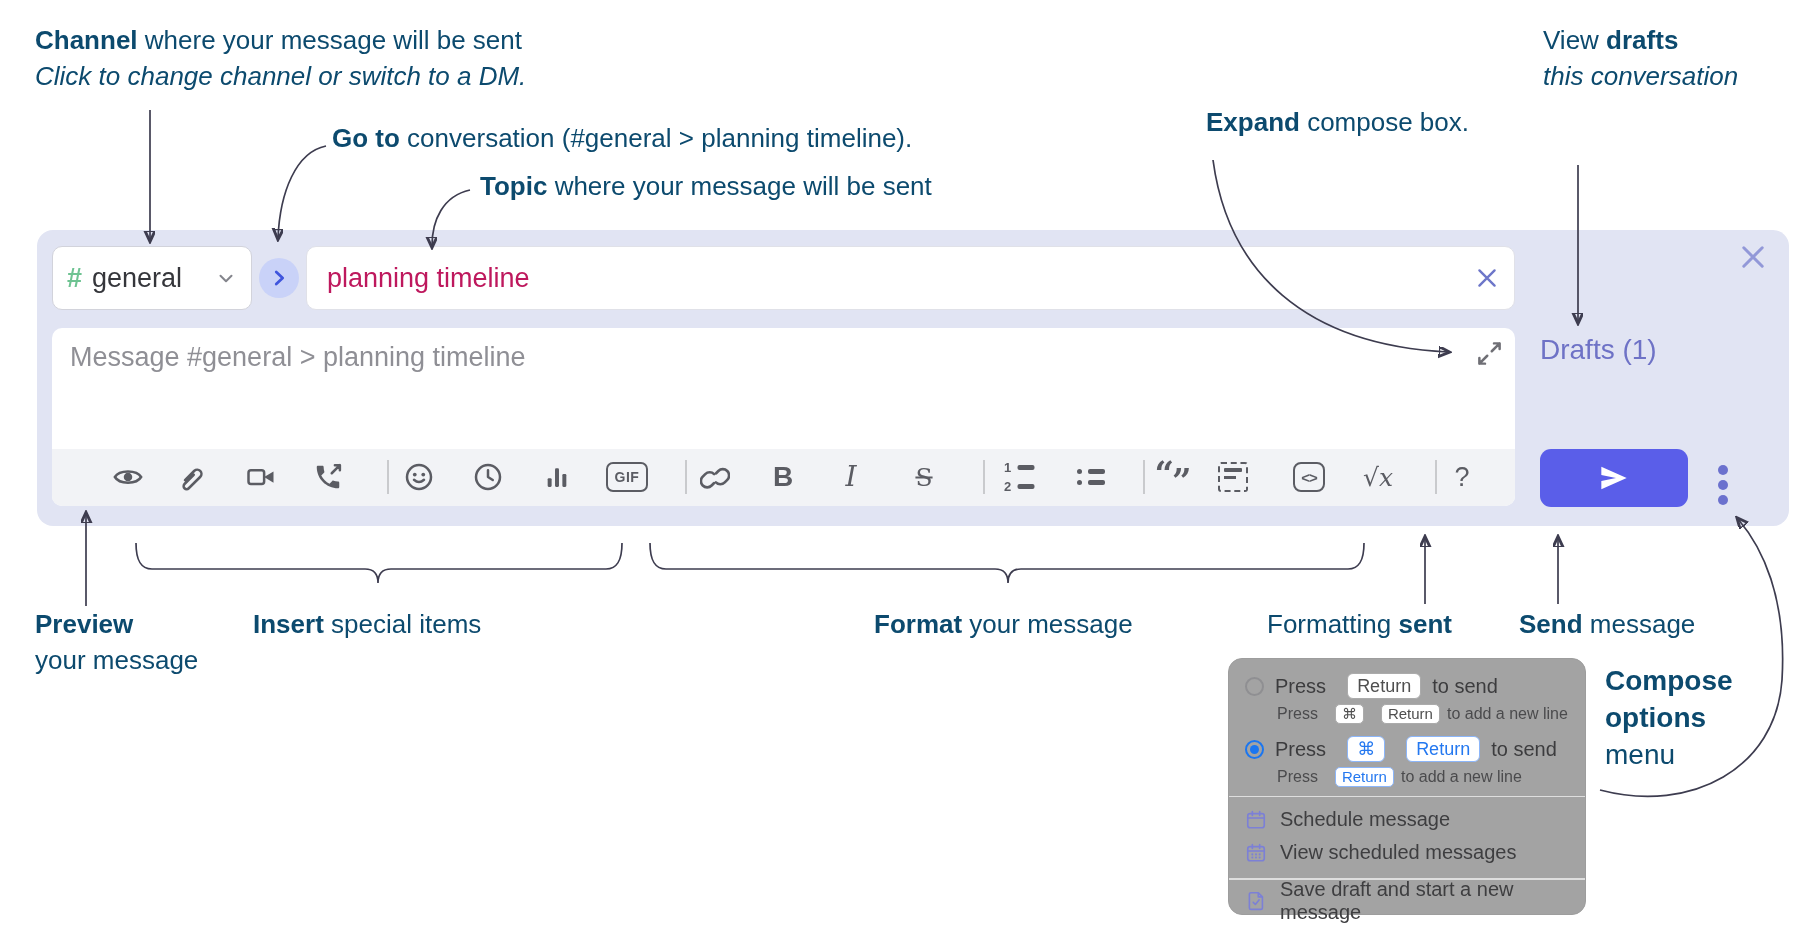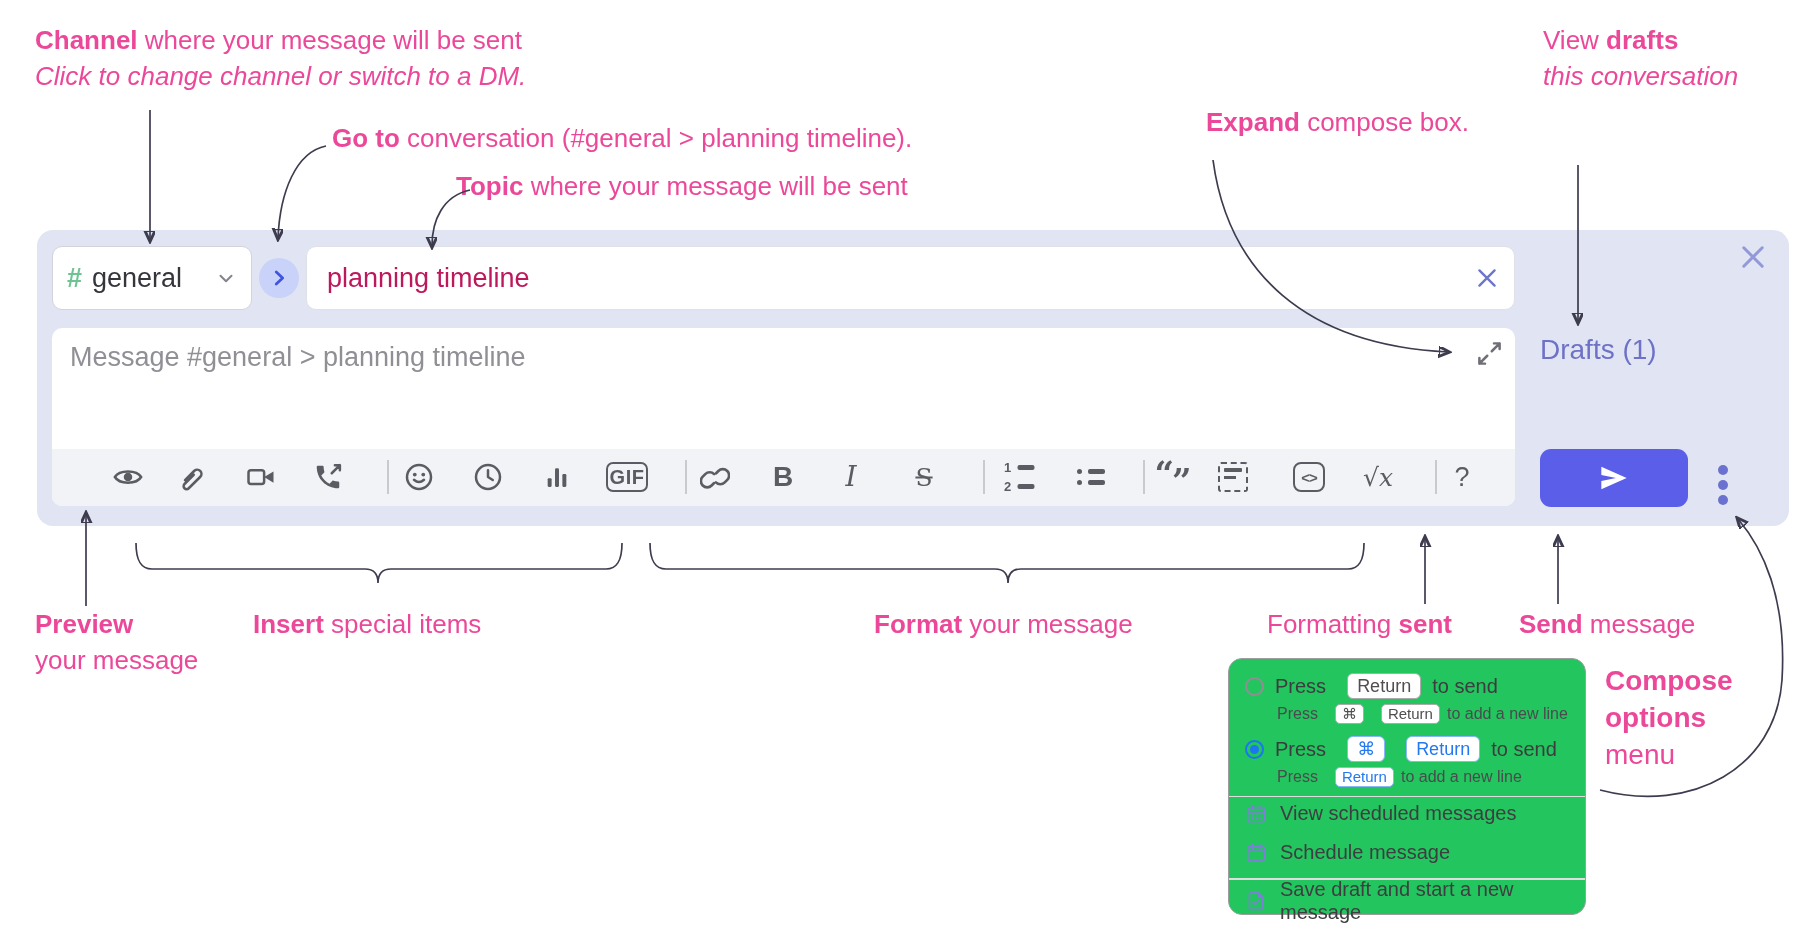--- a/index.html
+++ b/index.html
@@ -1,21 +1,21 @@
 <!DOCTYPE html>
 <html><head>
 <meta charset="utf-8">
 <title>Compose box</title>
 <style>
   * { margin:0; padding:0; box-sizing:border-box; }
   html,body { width:1814px; height:944px; background:#ffffff;
     font-family:"Liberation Sans","DejaVu Sans",sans-serif; color:#37364a; overflow:hidden; }
 
   
-  .ann { position:absolute; font-size:26px; line-height:36px; color:#ec4899; white-space:nowrap; }
+  .ann { position:absolute; font-size:26px; line-height:36px; color:#0c4a6e; white-space:nowrap; }
   .ann b { font-weight:700; }
   .ann .it { font-style:italic; }
 
   
   #overlay { position:absolute; left:0; top:0; width:1814px; height:944px; pointer-events:none; z-index:5; }
   #overlay path { stroke:#3d3c4f; stroke-width:1.7; fill:none; }
 
   
   #compose { position:absolute; left:37px; top:230px; width:1752px; height:296px;
     background:#e1e4f3; border-radius:16px; }
@@ -37,21 +37,21 @@
   #expand-btn { position:absolute; right:12px; top:12px; color:#6f6f75; cursor:pointer; }
   #msg-toolbar { position:absolute; left:0; bottom:0; width:100%; height:57px; background:#f2f3f6;
     border-radius:0 0 10px 10px; }
   .tbi { position:absolute; top:28px; transform:translate(-50%,-50%); color:#5b5c63;
     display:flex; align-items:center; justify-content:center; cursor:pointer; line-height:1; }
   .tbd { position:absolute; top:28px; transform:translate(-50%,-50%); width:2px; height:34px;
     background:#c9cacd; }
   .tb-b { font-size:28px; font-weight:700; }
   .tb-i { font-family:"DejaVu Serif","Liberation Serif",serif; font-style:italic; font-size:28px; }
   .tb-s { font-family:"DejaVu Serif","Liberation Serif",serif; font-size:25px; text-decoration:line-through; }
-  .tb-gif { border:2.2px solid #5b5c63; border-radius:7px; width:42px; height:30px; font-size:20px;
+  .tb-gif { border:2.2px solid #5b5c63; border-radius:7px; width:42px; height:30px; font-size:14px;
     font-weight:700; letter-spacing:.5px; display:flex; align-items:center; justify-content:center; }
   .tb-code { border:2.2px solid #5b5c63; border-radius:8px; width:32px; height:30px; font-size:15px;
     font-weight:700; display:flex; align-items:center; justify-content:center; letter-spacing:-1px; }
   .tb-math { font-size:25px; font-style:italic; font-family:"DejaVu Serif","Liberation Serif",serif; }
   .tb-q { font-family:"DejaVu Serif","Liberation Serif",serif; font-weight:700; font-size:34px; letter-spacing:-2px; }
   .tb-q .q2 { display:inline-block; transform:translateY(8px); }
   .tb-help { font-size:27px; }
   .li-icon { display:inline-flex; flex-direction:column; gap:6px; }
   .li-row { display:flex; align-items:center; gap:6px; }
   .li-n { font-size:13px; font-weight:700; width:8px; text-align:center; }
@@ -64,21 +64,21 @@
   #drafts-link { position:absolute; left:1503px; top:104px; font-size:28px; color:#6e72c6; cursor:pointer; }
   #send-btn { position:absolute; left:1503px; top:219px; width:148px; height:58px; background:#5a5ee9;
     border:none; border-radius:11px; display:flex; align-items:center; justify-content:center;
     color:#fff; cursor:pointer; }
   #compose-options-btn { position:absolute; left:1677px; top:231px; display:flex; flex-direction:column;
     gap:5px; cursor:pointer; padding:4px; }
   #compose-options-btn .dot { width:10px; height:10px; border-radius:50%; background:#6b71ce; }
   #compose-close { position:absolute; left:1699px; top:10px; color:#9298d8; cursor:pointer; }
 
   
-  #popup { position:absolute; left:1228px; top:658px; width:358px; height:257px; background:#22c55e;
+  #popup { position:absolute; left:1228px; top:658px; width:358px; height:257px; background:#a3a3a3;
     border:1.6px solid #9d9d9d; border-radius:14px; z-index:4; padding-top:10px; }
   .pm-row { display:flex; align-items:center; gap:11px; padding:0 16px; color:#3c3c3e;
     font-size:20px; cursor:pointer; }
   .pm-sub { display:flex; align-items:center; gap:7px; padding:0 16px 0 48px; color:#4b4b4d;
     font-size:16px; }
   .radio { width:19px; height:19px; border-radius:50%; border:2px solid #8f8f92; flex:none; }
   .radio.on { border-color:#1b76f0; position:relative; }
   .radio.on::after { content:""; position:absolute; inset:3px; border-radius:50%; background:#1b76f0; }
   kbd { display:inline-block; border:1.2px solid #ababab; border-radius:6px; padding:1px 9px;
     color:#4f4f4f; background:#fff; font-family:inherit; font-size:18px; line-height:22px;margin-left:10px; }
@@ -95,21 +95,21 @@
 
 <div class="ann" style="left:35px;top:22px">
   <div><b>Channel</b><span> where your message will be sent</span></div>
   <div class="it">Click to change channel or switch to a DM.</div>
 </div>
 
 <div class="ann" style="left:332px;top:120px">
   <b>Go to</b><span> conversation (#general &gt; planning timeline).</span>
 </div>
 
-<div class="ann" style="left:456px;top:168px">
+<div class="ann" style="left:480px;top:168px">
   <b>Topic</b><span> where your message will be sent</span>
 </div>
 
 <div class="ann" style="left:1206px;top:104px">
   <b>Expand</b><span> compose box.</span>
 </div>
 
 <div class="ann" style="left:1543px;top:22px">
   <div><span>View </span><b>drafts</b></div>
   <div class="it">this conversation</div>
@@ -316,43 +316,43 @@
     <kbd class="blue">⌘</kbd>
     <kbd class="blue">Return</kbd>
     <span>to send</span>
   </div>
   <div class="pm-sub" style="margin-top:5px">
     <span>Press</span>
     <kbd class="sm blue">Return</kbd>
     <span>to add a new line</span>
   </div>
   <div class="pm-div"></div>
+  <div class="pm-item" style="margin-top:6px">
+    <span class="micon">
+      <svg width="22" height="22" viewBox="0 0 24 24">
+          <rect x="3" y="5" width="18" height="15.5" rx="2.5" fill="none" stroke="currentColor" stroke-width="1.8"></rect>
+          <path d="M8,2.8 V7 M16,2.8 V7 M3,9.8 H21" fill="none" stroke="currentColor" stroke-width="1.8" stroke-linecap="round"></path>
+        </svg>
+    </span>
+    <span>Schedule message</span>
+  </div>
   <div class="pm-item">
     <span class="micon">
       <svg width="22" height="22" viewBox="0 0 24 24">
           <rect x="3" y="5" width="18" height="15.5" rx="2.5" fill="none" stroke="currentColor" stroke-width="1.8"></rect>
           <path d="M8,2.8 V7 M16,2.8 V7 M3,9.8 H21" fill="none" stroke="currentColor" stroke-width="1.8" stroke-linecap="round"></path>
           <circle cx="8" cy="13.5" r="1.1" fill="currentColor"></circle>
           <circle cx="12" cy="13.5" r="1.1" fill="currentColor"></circle>
           <circle cx="16" cy="13.5" r="1.1" fill="currentColor"></circle>
           <circle cx="8" cy="17" r="1.1" fill="currentColor"></circle>
           <circle cx="12" cy="17" r="1.1" fill="currentColor"></circle>
           <circle cx="16" cy="17" r="1.1" fill="currentColor"></circle>
         </svg>
     </span>
     <span>View scheduled messages</span>
-  </div>
-  <div class="pm-item" style="margin-top:6px">
-    <span class="micon">
-      <svg width="22" height="22" viewBox="0 0 24 24">
-          <rect x="3" y="5" width="18" height="15.5" rx="2.5" fill="none" stroke="currentColor" stroke-width="1.8"></rect>
-          <path d="M8,2.8 V7 M16,2.8 V7 M3,9.8 H21" fill="none" stroke="currentColor" stroke-width="1.8" stroke-linecap="round"></path>
-        </svg>
-    </span>
-    <span>Schedule message</span>
   </div>
   <div class="pm-div"></div>
   <div class="pm-item" style="margin-top:5px">
     <span class="micon">
       <svg width="22" height="22" viewBox="0 0 24 24">
           <path d="M6.5,3 h8 l4.5,4.5 v12 a1.7,1.7 0 0 1 -1.7,1.7 h-10.8 a1.7,1.7 0 0 1 -1.7,-1.7 v-14.8 a1.7,1.7 0 0 1 1.7,-1.7 z" fill="none" stroke="currentColor" stroke-width="1.8" stroke-linejoin="round"></path>
           <path d="M14.5,3 v4.5 h4.5" fill="none" stroke="currentColor" stroke-width="1.8" stroke-linejoin="round"></path>
           <path d="M9,13.5 l2.3,2.3 l4,-5" fill="none" stroke="currentColor" stroke-width="1.8" stroke-linecap="round" stroke-linejoin="round"></path>
         </svg>
     </span>

